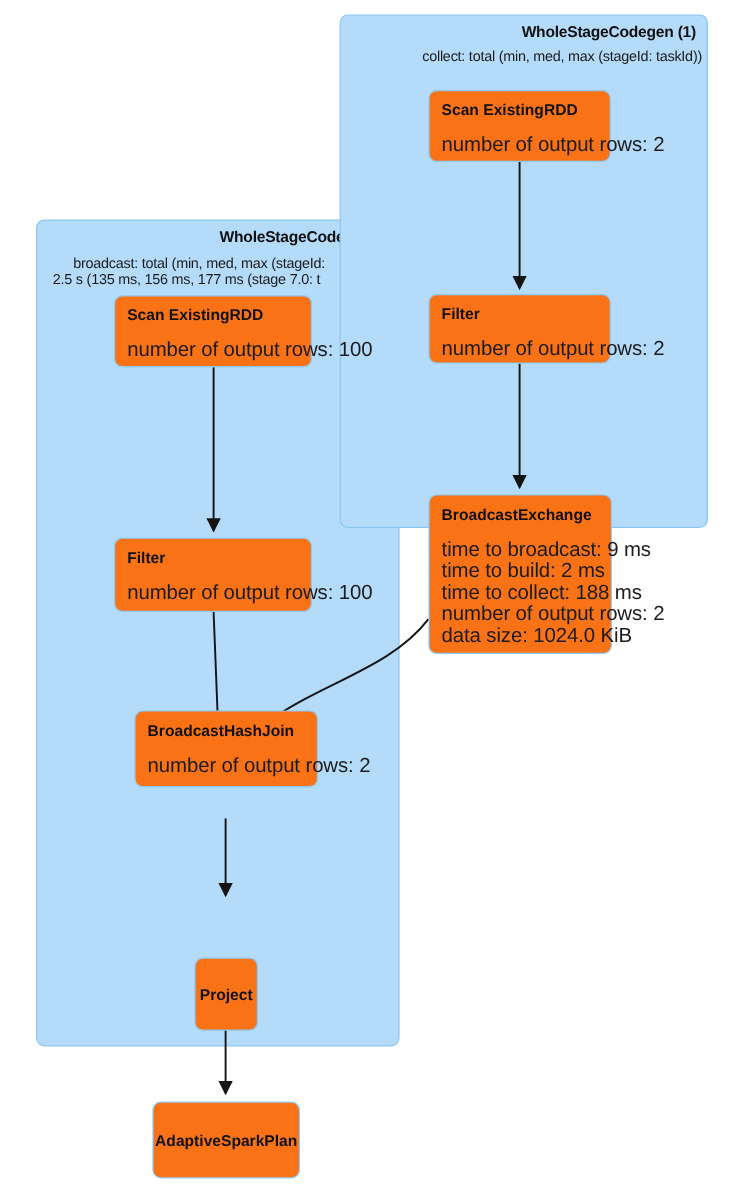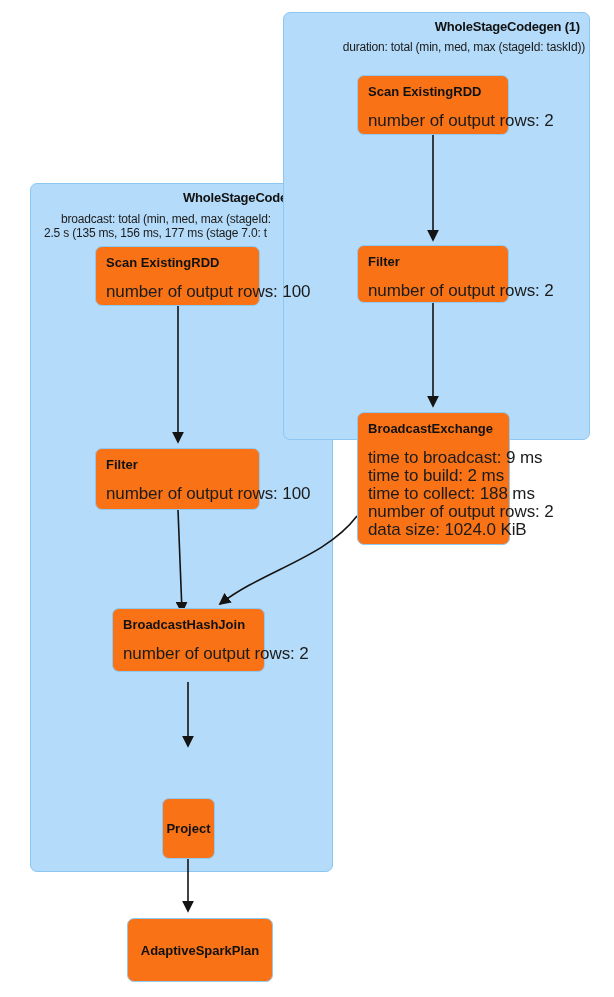--- a/index.html
+++ b/index.html
@@ -38,21 +38,21 @@
 <div id="stage">
 
   <div class="cluster" id="cluster-left">
     <div class="cluster-title" style="left:152px;top:6px;">WholeStageCode</div>
     <div class="cluster-duration" style="left:30px;top:29px;">broadcast: total (min, med, max (stageId:</div>
     <div class="cluster-duration" style="left:13px;top:42.5px;">2.5 s (135 ms, 156 ms, 177 ms (stage 7.0: t</div>
   </div>
 
   <div class="cluster" id="cluster-right">
     <div class="cluster-title" style="right:9px;top:6px;">WholeStageCodegen (1)</div>
-    <div class="cluster-duration" style="right:4px;top:28px;text-align:right;">duration: total (min, med, max (stageId: taskId))</div>
+    <div class="cluster-duration" style="right:4px;top:28px;text-align:right;">collect: total (min, med, max (stageId: taskId))</div>
   </div>
 
   <svg id="edges" width="614" height="997">
     <defs>
       <marker id="arrow" viewBox="0 0 10 10" refX="8.5" refY="5" markerWidth="7.5" markerHeight="7.5" orient="auto-start-reverse">
         <path d="M0,0 L10,5 L0,10 z" fill="#141414"></path>
       </marker>
     </defs>
     <path d="M433,135 L433,240" stroke="#141414" stroke-width="1.6" fill="none" marker-end="url(#arrow)"></path>
     <path d="M433,303 L433,406" stroke="#141414" stroke-width="1.6" fill="none" marker-end="url(#arrow)"></path>
@@ -95,28 +95,28 @@
     <div class="node-title">BroadcastExchange</div>
     <div class="node-metrics">
       <div class="metric">time to broadcast: 9 ms</div>
       <div class="metric">time to build: 2 ms</div>
       <div class="metric">time to collect: 188 ms</div>
       <div class="metric">number of output rows: 2</div>
       <div class="metric">data size: 1024.0 KiB</div>
     </div>
   </div>
 
-  <div class="node" style="left:112px;top:608px;width:153px;height:64px;">
+  <div class="node" style="left:112px;top:592px;width:153px;height:64px;">
     <div class="node-title">BroadcastHashJoin</div>
     <div class="node-metrics">
       <div class="metric">number of output rows: 2</div>
     </div>
   </div>
 
   <div class="node node-simple" style="left:162px;top:752px;width:53px;height:61px;margin-top:46px;">
     <div class="node-title">Project</div>
   </div>
 
-  <div class="node node-simple" style="left:127px;top:918px;width:146px;height:64px;">
+  <div class="node node-simple" style="left:127px;top:918px;width:123px;height:64px;">
     <div class="node-title">AdaptiveSparkPlan</div>
   </div>
 
 </div>
 
 </body></html>

